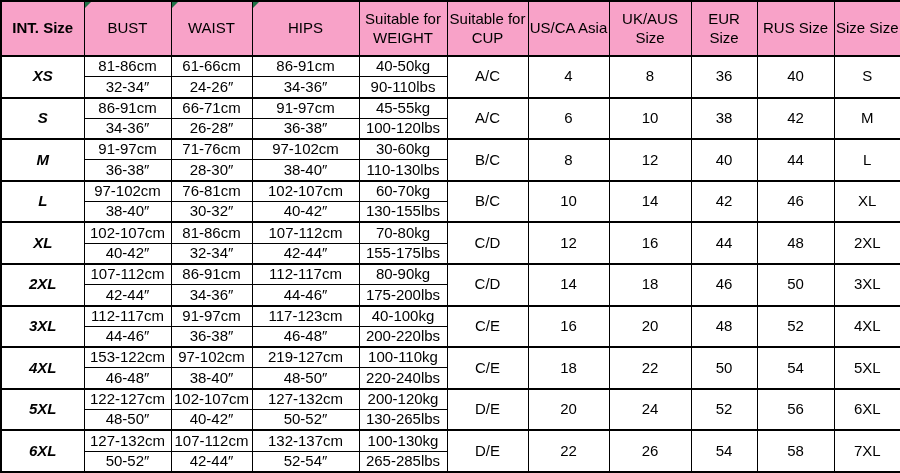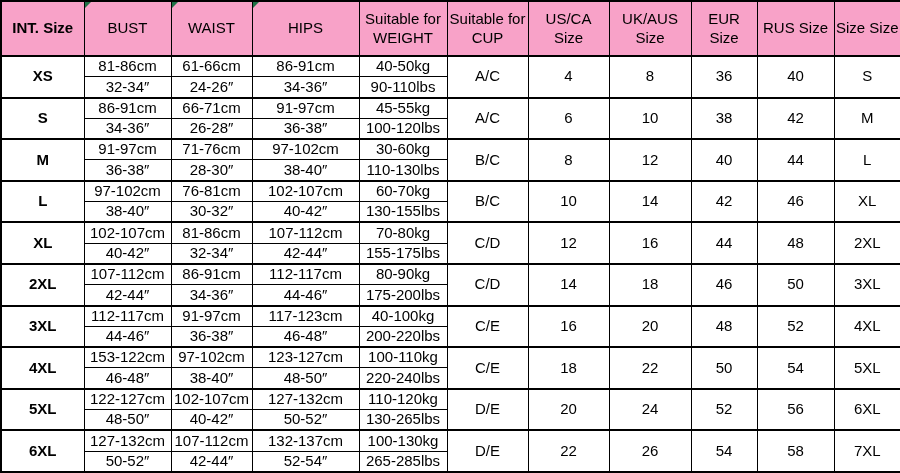--- a/index.html
+++ b/index.html
@@ -50,20 +50,21 @@
   
   table.size-chart tbody tr.group-start > td {
     border-top: 2px solid #000000;
   }
   table.size-chart td {
     font-size: 15px;
     background: #ffffff;
   }
   table.size-chart td.size-cell {
     font-weight: bold;
+    font-style: italic;
   }
   
   .corner-marker {
     position: absolute;
     top: 0;
     left: 0;
     width: 0;
     height: 0;
     border-top: 6px solid #1e7145;
     border-right: 6px solid transparent;
@@ -91,21 +92,21 @@
     <thead>
       <tr>
           <th class="first-col">INT. Size</th>
           <th><span class="corner-marker"></span>BUST</th>
           <th><span class="corner-marker"></span>WAIST</th>
           <th><span class="corner-marker"></span>HIPS</th>
           <th>Suitable for
 WEIGHT</th>
           <th>Suitable for
 CUP</th>
-          <th>US/CA Size</th>
+          <th>US/CA Asia</th>
           <th>UK/AUS
 Size</th>
           <th>EUR Size</th>
           <th>RUS Size</th>
           <th>Size Size</th>
         </tr>
     </thead>
     <tbody>
         <tr class="group-start">
           <td rowspan="2" class="size-cell">XS</td>
@@ -237,41 +238,41 @@
         <tr>
           <td>44-46″</td>
           <td>36-38″</td>
           <td>46-48″</td>
           <td>200-220lbs</td>
         </tr>
         <tr class="group-start">
           <td rowspan="2" class="size-cell">4XL</td>
           <td>153-122cm</td>
           <td>97-102cm</td>
-          <td>123-127cm</td>
+          <td>219-127cm</td>
           <td>100-110kg</td>
           <td rowspan="2">C/E</td>
           <td rowspan="2">18</td>
           <td rowspan="2">22</td>
           <td rowspan="2">50</td>
           <td rowspan="2">54</td>
           <td rowspan="2">5XL</td>
         </tr>
         <tr>
           <td>46-48″</td>
           <td>38-40″</td>
           <td>48-50″</td>
           <td>220-240lbs</td>
         </tr>
         <tr class="group-start">
           <td rowspan="2" class="size-cell">5XL</td>
           <td>122-127cm</td>
           <td>102-107cm</td>
           <td>127-132cm</td>
-          <td>110-120kg</td>
+          <td>200-120kg</td>
           <td rowspan="2">D/E</td>
           <td rowspan="2">20</td>
           <td rowspan="2">24</td>
           <td rowspan="2">52</td>
           <td rowspan="2">56</td>
           <td rowspan="2">6XL</td>
         </tr>
         <tr>
           <td>48-50″</td>
           <td>40-42″</td>

